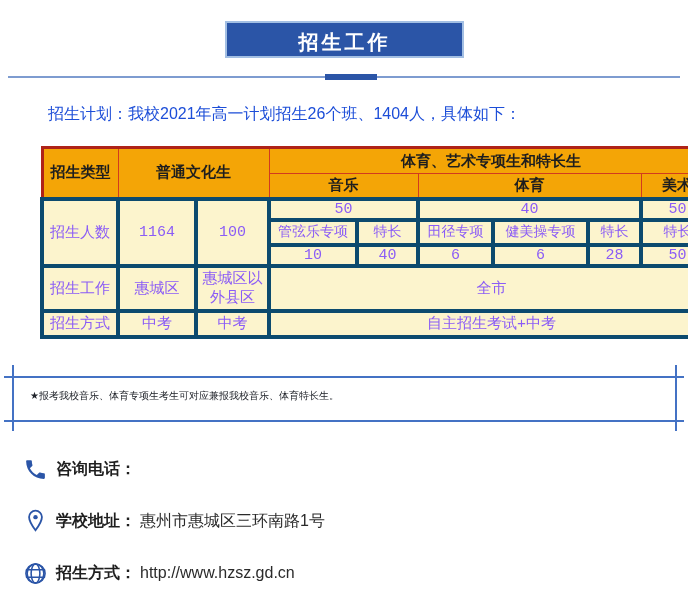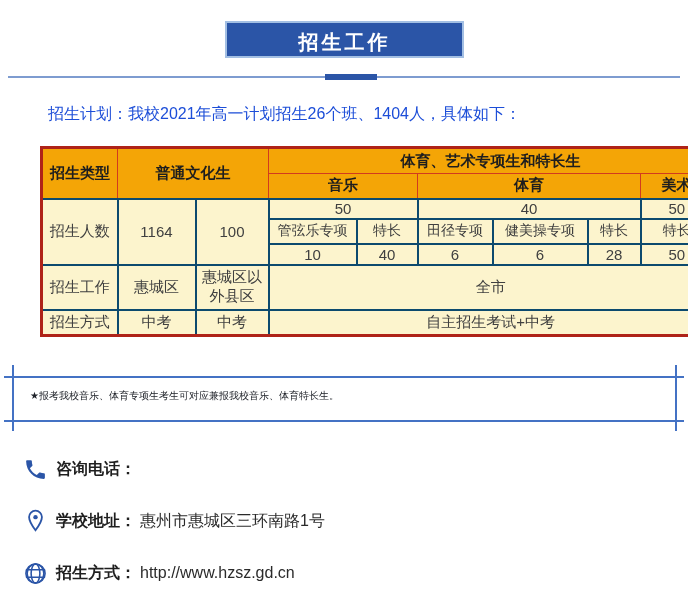--- a/index.html
+++ b/index.html
@@ -20,22 +20,22 @@
   
   .intro { position:absolute; left:48px; top:104px; font-size:16px; color:#1d4ed8; }
 
   
   table.adm { position:absolute; left:8px; top:146px; width:672px;
     border-collapse:collapse; table-layout:fixed; border:3px solid #AF2318;margin-left:32px; }
   table.adm th, table.adm td { text-align:center; vertical-align:middle; padding:0 2px; }
   table.adm th { background:#F4A506; color:#1e1e1e; font-size:14px; font-weight:bold;
     border:1px solid #D23B1E; }
   table.adm th.big { font-size:15px; }
-  table.adm td { background:#FCF4CD; color:#404040; font-size:15px; font-weight:normal;
-    border:2px solid #0c4a6e; }
+  table.adm td { background:#FCF4CD; color:#8b5cf6; font-size:15px; font-weight:normal;
+    border:4px solid #0c4a6e;font-family:Liberation Mono, monospace; }
   tr.hr1 th { height:26px; }
   tr.hr2 th { height:25px; }
   tr.br1 td { height:20px; }
   tr.br2 td { height:25px; font-size:14px; }
   tr.br3 td { height:21px; }
   tr.br4 td { height:45px; }
   tr.br5 td { height:26px; }
 
   
   .note-line { position:absolute; background:#4472C4; }

